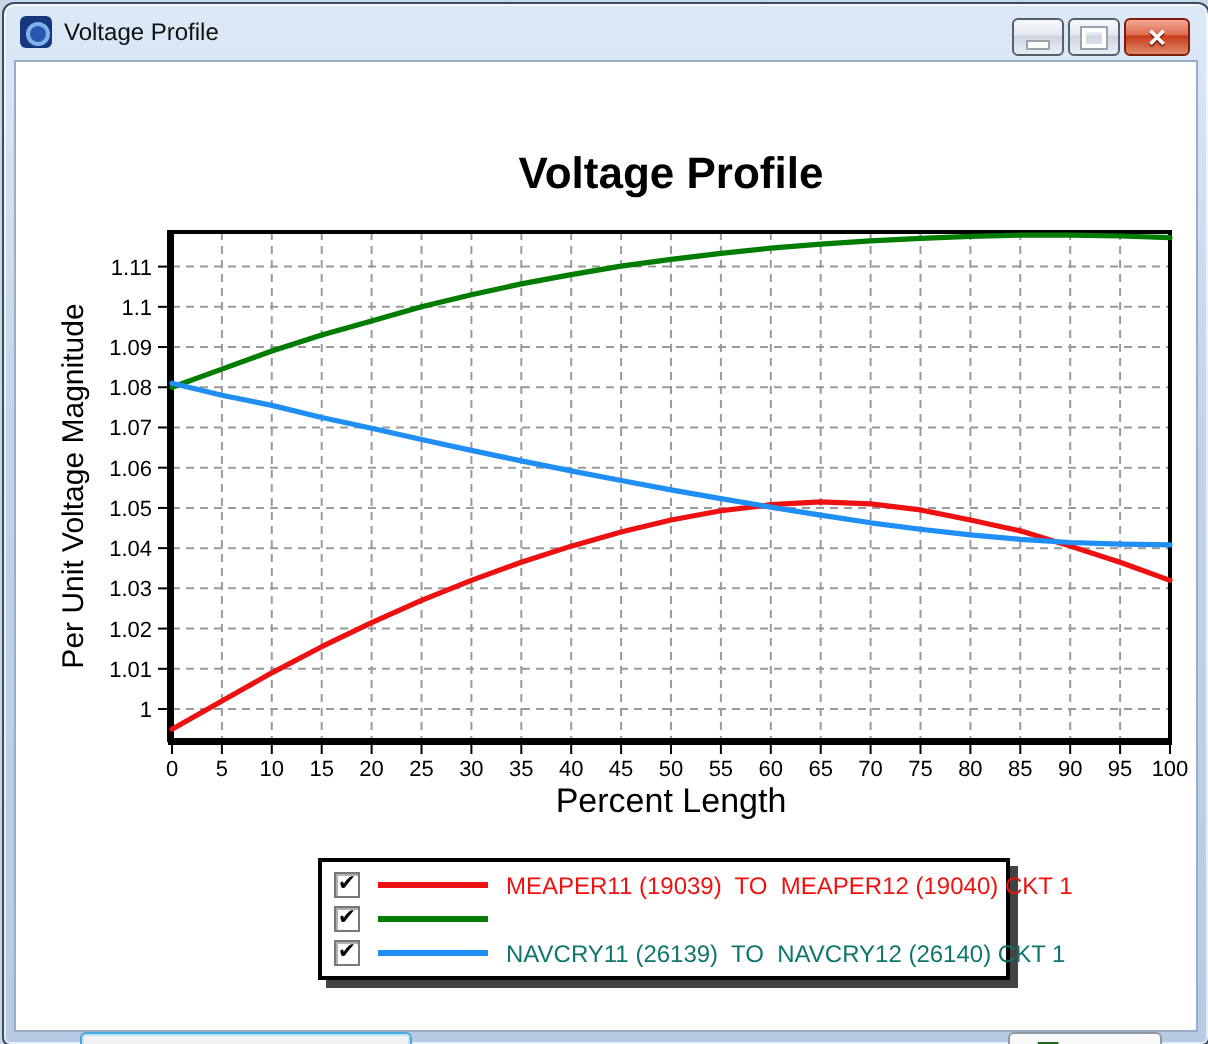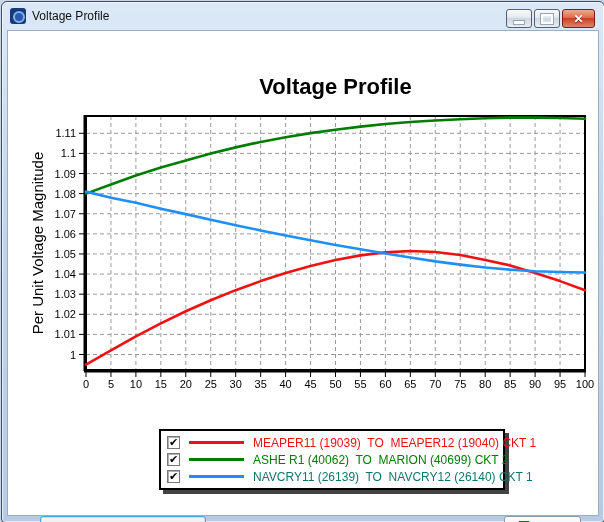--- a/index.html
+++ b/index.html
@@ -71,20 +71,21 @@
       <div class="cap-btn close">
           <div class="glyph-x">✕</div>
         </div>
     </div>
   </div>
 
   <div class="content">
     <div class="layer">
       <div class="chart-title">Voltage Profile</div>
       <div class="ylabel">Per Unit Voltage Magnitude</div>
+      <div class="xlabel">Percent Length</div>
 
       <svg id="chart-svg" class="chart" width="604" height="400">
           <line x1="79" y1="86" x2="79" y2="340" stroke="#9a9a9a" stroke-width="1" stroke-dasharray="4 3"></line>
           <line x1="103.95" y1="86" x2="103.95" y2="340" stroke="#9a9a9a" stroke-width="1" stroke-dasharray="4 3"></line>
           <line x1="128.9" y1="86" x2="128.9" y2="340" stroke="#9a9a9a" stroke-width="1" stroke-dasharray="4 3"></line>
           <line x1="153.85" y1="86" x2="153.85" y2="340" stroke="#9a9a9a" stroke-width="1" stroke-dasharray="4 3"></line>
           <line x1="178.8" y1="86" x2="178.8" y2="340" stroke="#9a9a9a" stroke-width="1" stroke-dasharray="4 3"></line>
           <line x1="203.75" y1="86" x2="203.75" y2="340" stroke="#9a9a9a" stroke-width="1" stroke-dasharray="4 3"></line>
           <line x1="228.7" y1="86" x2="228.7" y2="340" stroke="#9a9a9a" stroke-width="1" stroke-dasharray="4 3"></line>
           <line x1="253.64999999999998" y1="86" x2="253.64999999999998" y2="340" stroke="#9a9a9a" stroke-width="1" stroke-dasharray="4 3"></line>
@@ -189,21 +190,20 @@
 
       <div class="legend-box" id="legend-box">
           <div class="legend-row">
             <div class="cb">✔</div>
             <div class="sample" style="background: rgb(238, 17, 17);"></div>
             <span class="legend-label" style="color: rgb(238, 17, 17);">MEAPER11 (19039)  TO  MEAPER12 (19040) CKT 1</span>
           </div>
           <div class="legend-row">
             <div class="cb">✔</div>
             <div class="sample" style="background: rgb(0, 125, 0);"></div>
-            <span class="legend-label" style="color: rgb(0, 125, 0);">ASHE R1 (40062)  TO  MARION (40699) CKT 2</span>
           </div>
           <div class="legend-row">
             <div class="cb">✔</div>
             <div class="sample" style="background: rgb(31, 142, 245);"></div>
             <span class="legend-label" style="color: #0f766e;">NAVCRY11 (26139)  TO  NAVCRY12 (26140) CKT 1</span>
           </div>
         </div>
 
       <button class="btn-details">Show Profile Details</button>
 

